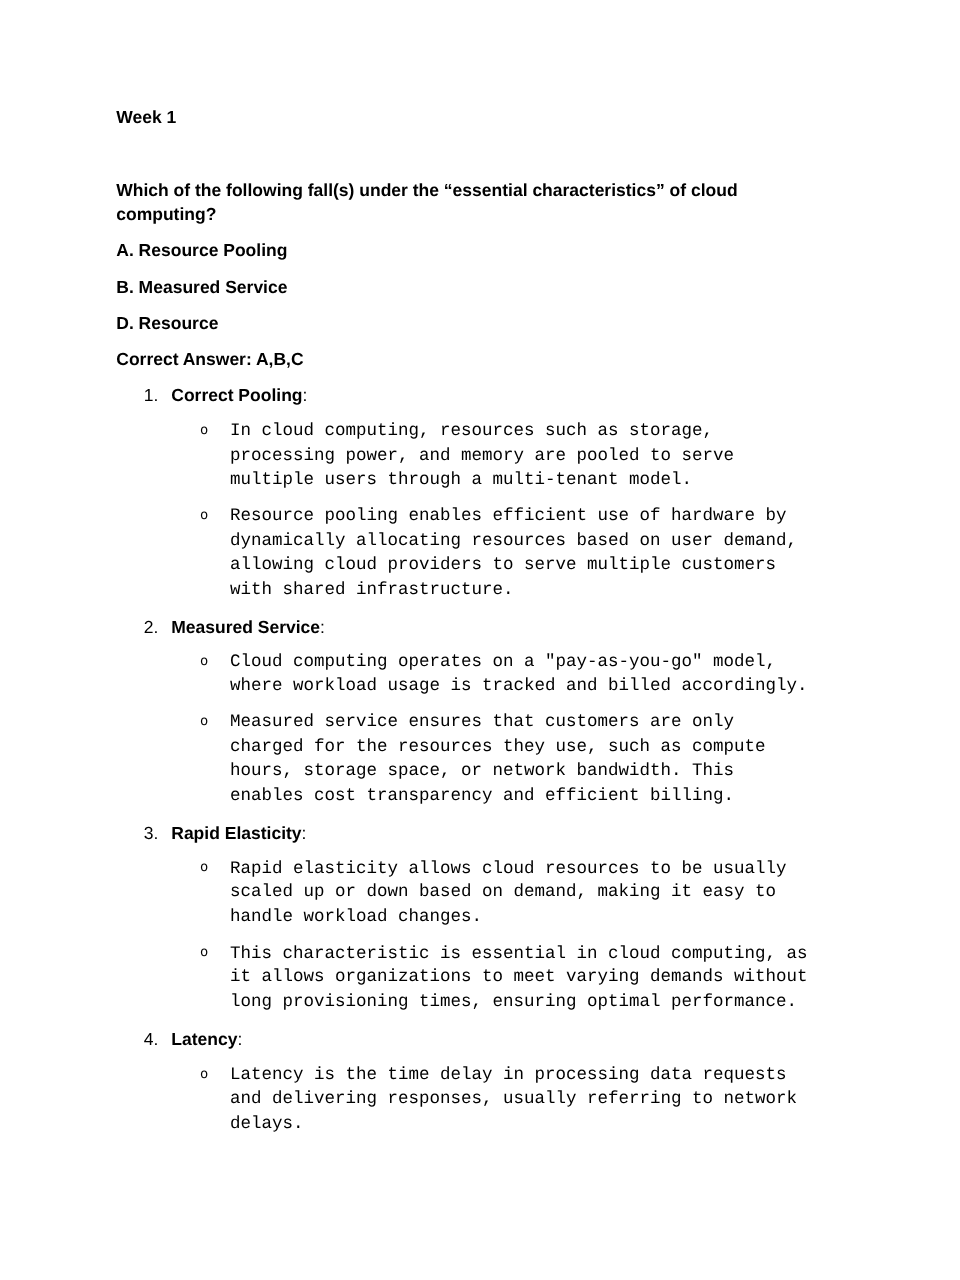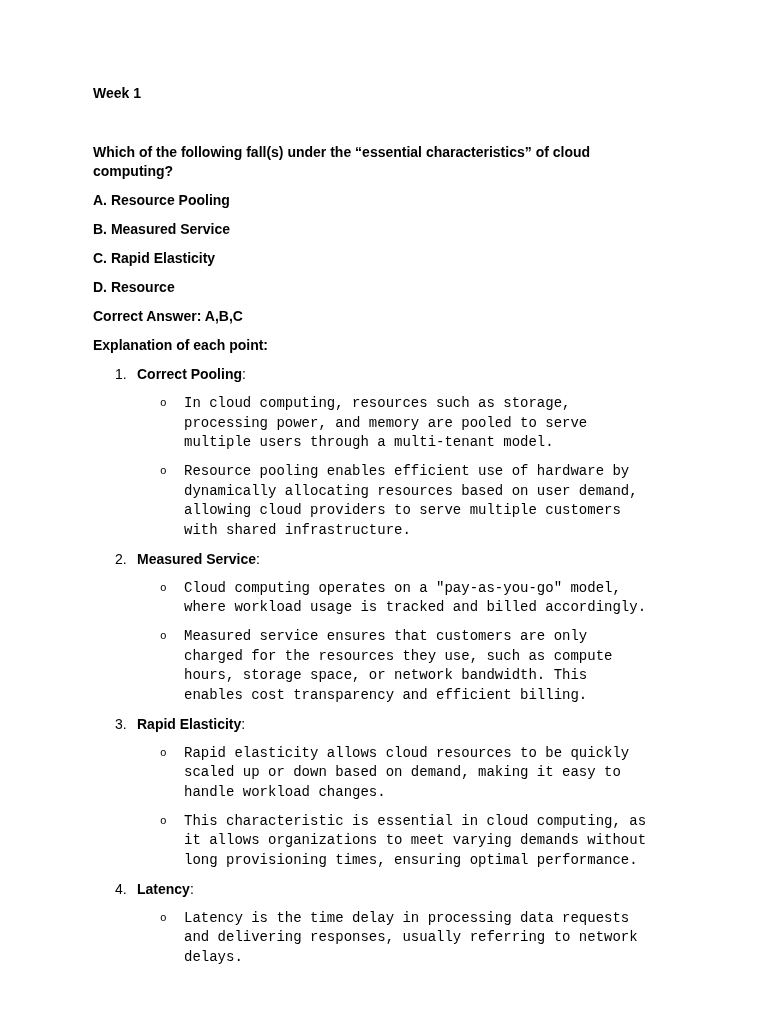--- a/index.html
+++ b/index.html
@@ -55,28 +55,26 @@
 
   <p class="bold week-heading">Week 1</p>
 
   <p class="bold question">Which of the following fall(s) under the “essential characteristics” of cloud computing?</p>
 
   <div id="options-container">
   <p class="bold option">A. Resource Pooling</p>
 
   <p class="bold option">B. Measured Service</p>
 
-  <p class="bold option">C. Rapid Elasticity</p>
 
   <p class="bold option">D. Resource</p>
 </div>
 
   <p class="bold">Correct Answer: A,B,C</p>
 
-  <p class="bold">Explanation of each point:</p>
 
   <div id="items-container">
   <div class="item">
     <p class="item-head">
       <span class="num">1.</span><span class="bold">Correct Pooling</span><span>:</span>
     </p>
     <div class="bullets">
   <div class="bullet">
     <span class="marker">o</span>
     <span class="btext">In cloud computing, resources such as storage, processing power, and memory are pooled to serve multiple users through a multi-tenant model.</span>
@@ -106,21 +104,21 @@
 </div>
   </div>
 
   <div class="item">
     <p class="item-head">
       <span class="num">3.</span><span class="bold">Rapid Elasticity</span><span>:</span>
     </p>
     <div class="bullets">
   <div class="bullet">
     <span class="marker">o</span>
-    <span class="btext">Rapid elasticity allows cloud resources to be quickly scaled up or down based on demand, making it easy to handle workload changes.</span>
+    <span class="btext">Rapid elasticity allows cloud resources to be usually scaled up or down based on demand, making it easy to handle workload changes.</span>
   </div>
 
   <div class="bullet">
     <span class="marker">o</span>
     <span class="btext">This characteristic is essential in cloud computing, as it allows organizations to meet varying demands without long provisioning times, ensuring optimal performance.</span>
   </div>
 </div>
   </div>
 
   <div class="item">

